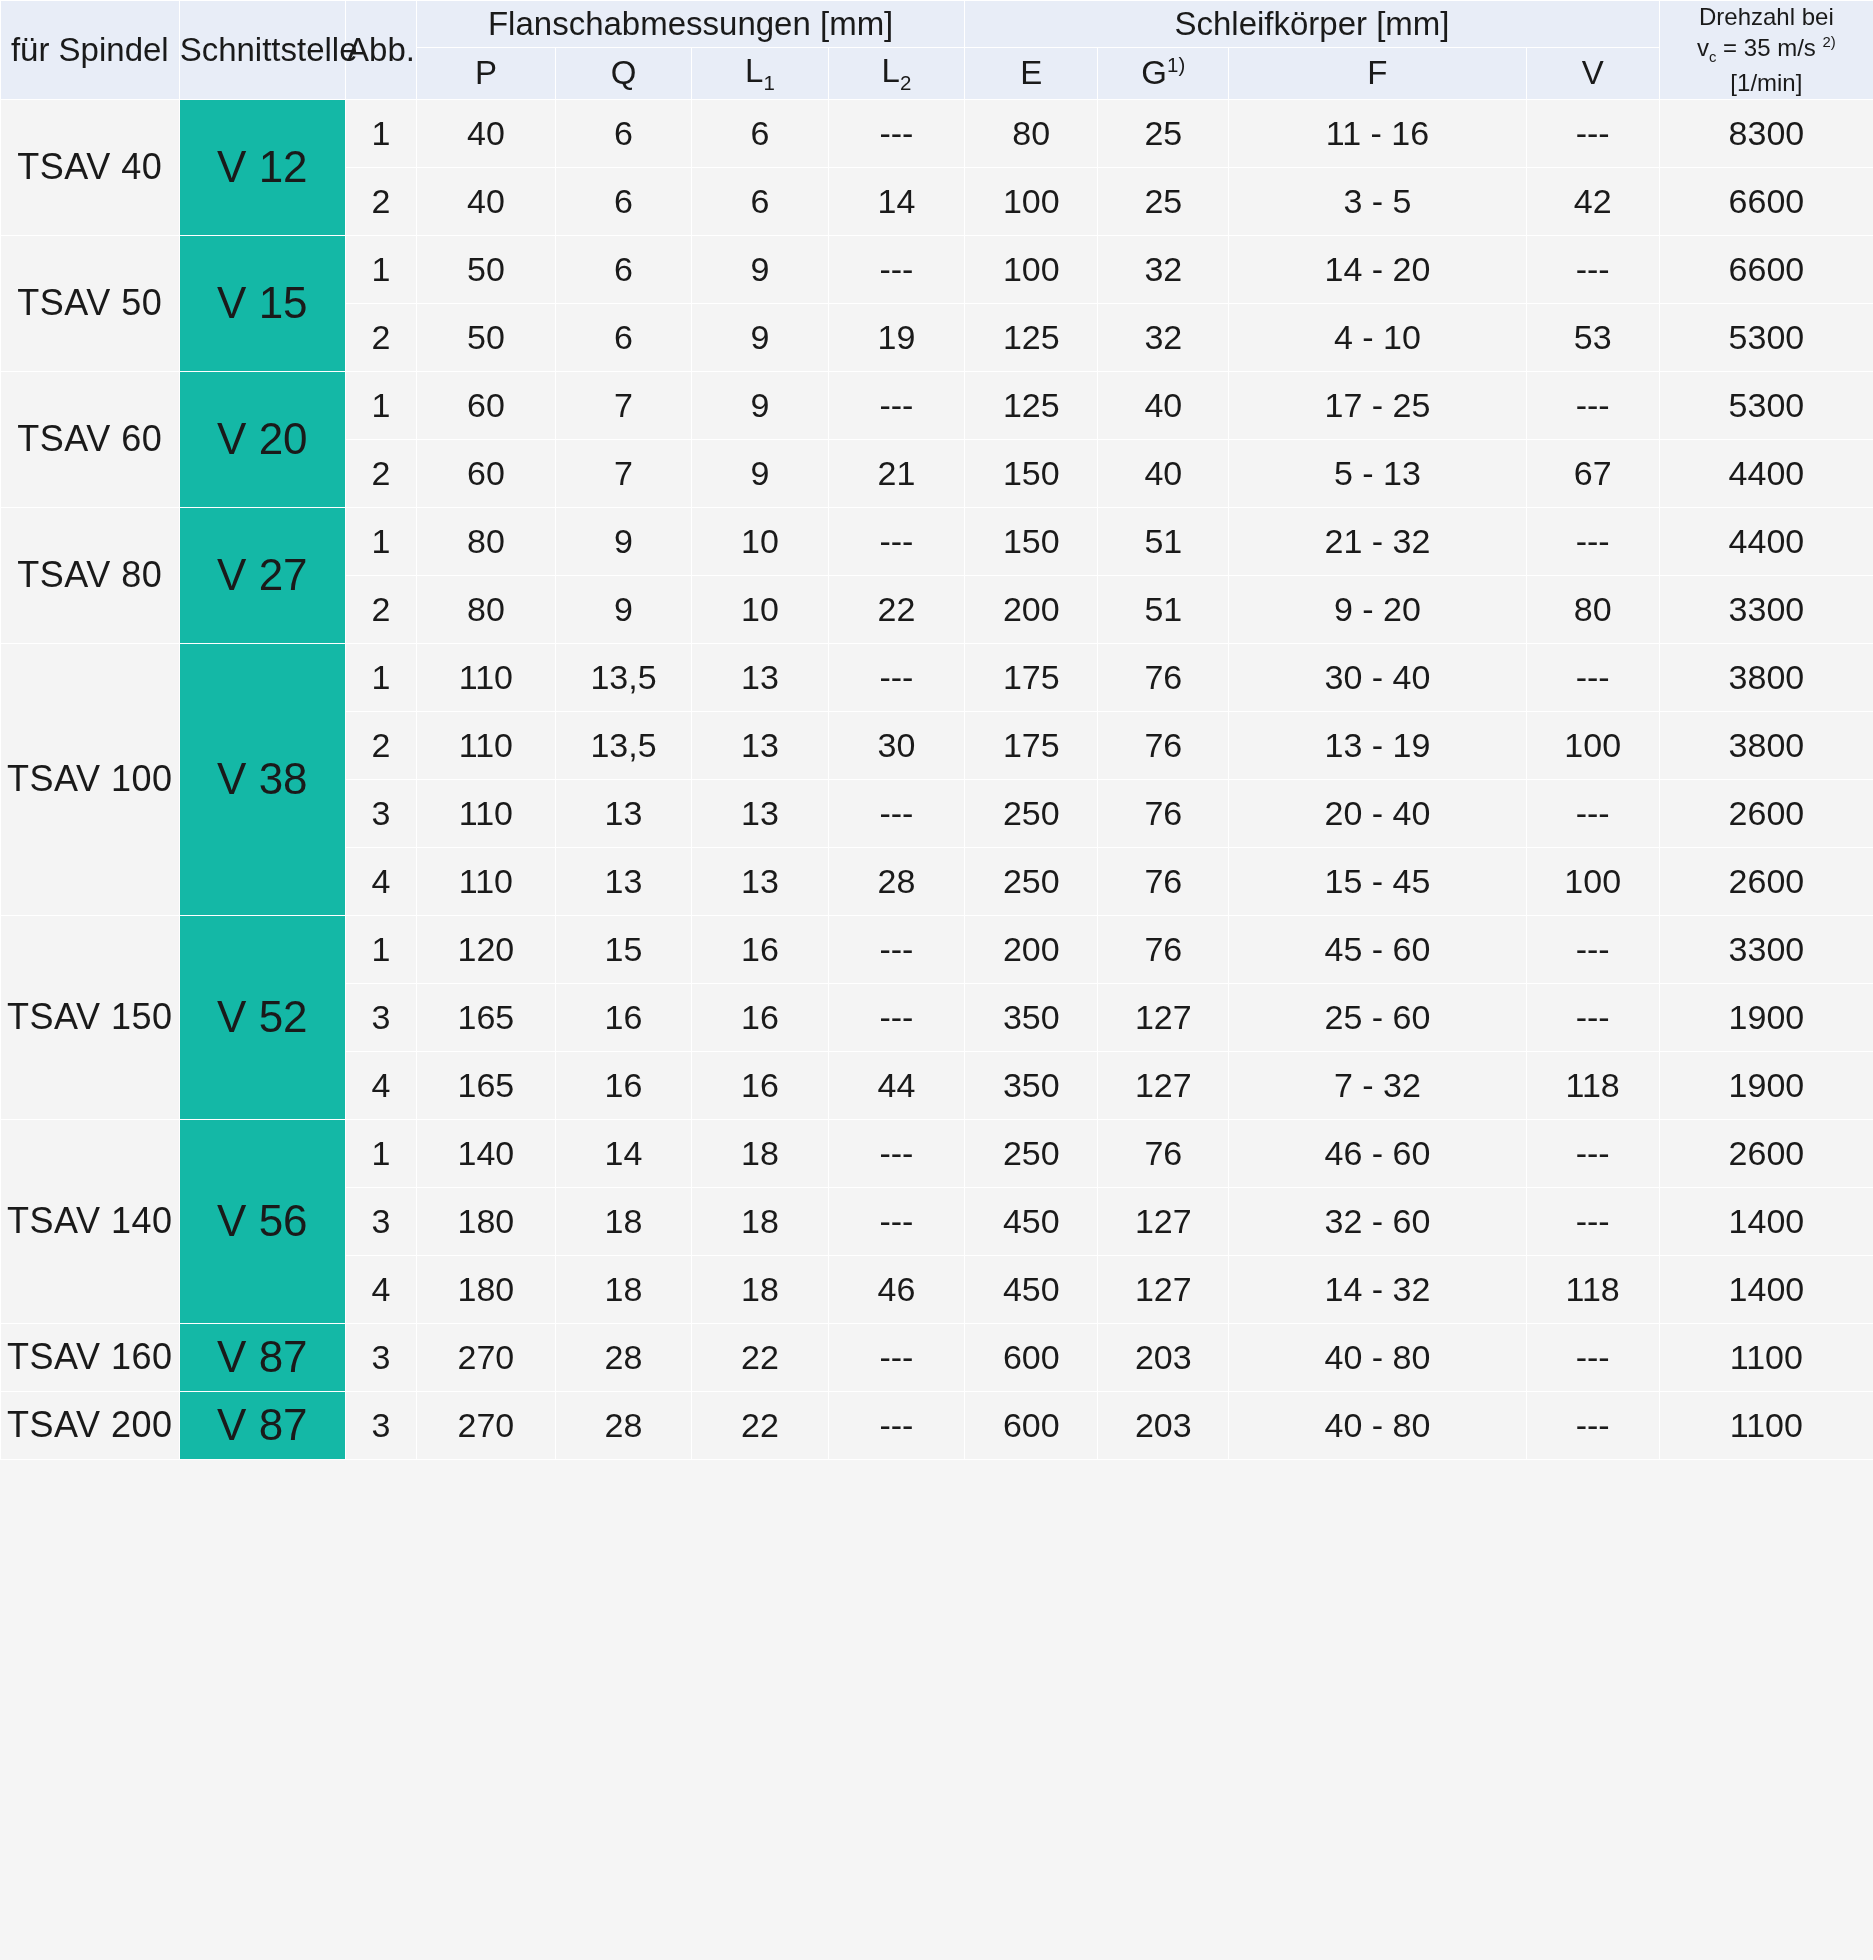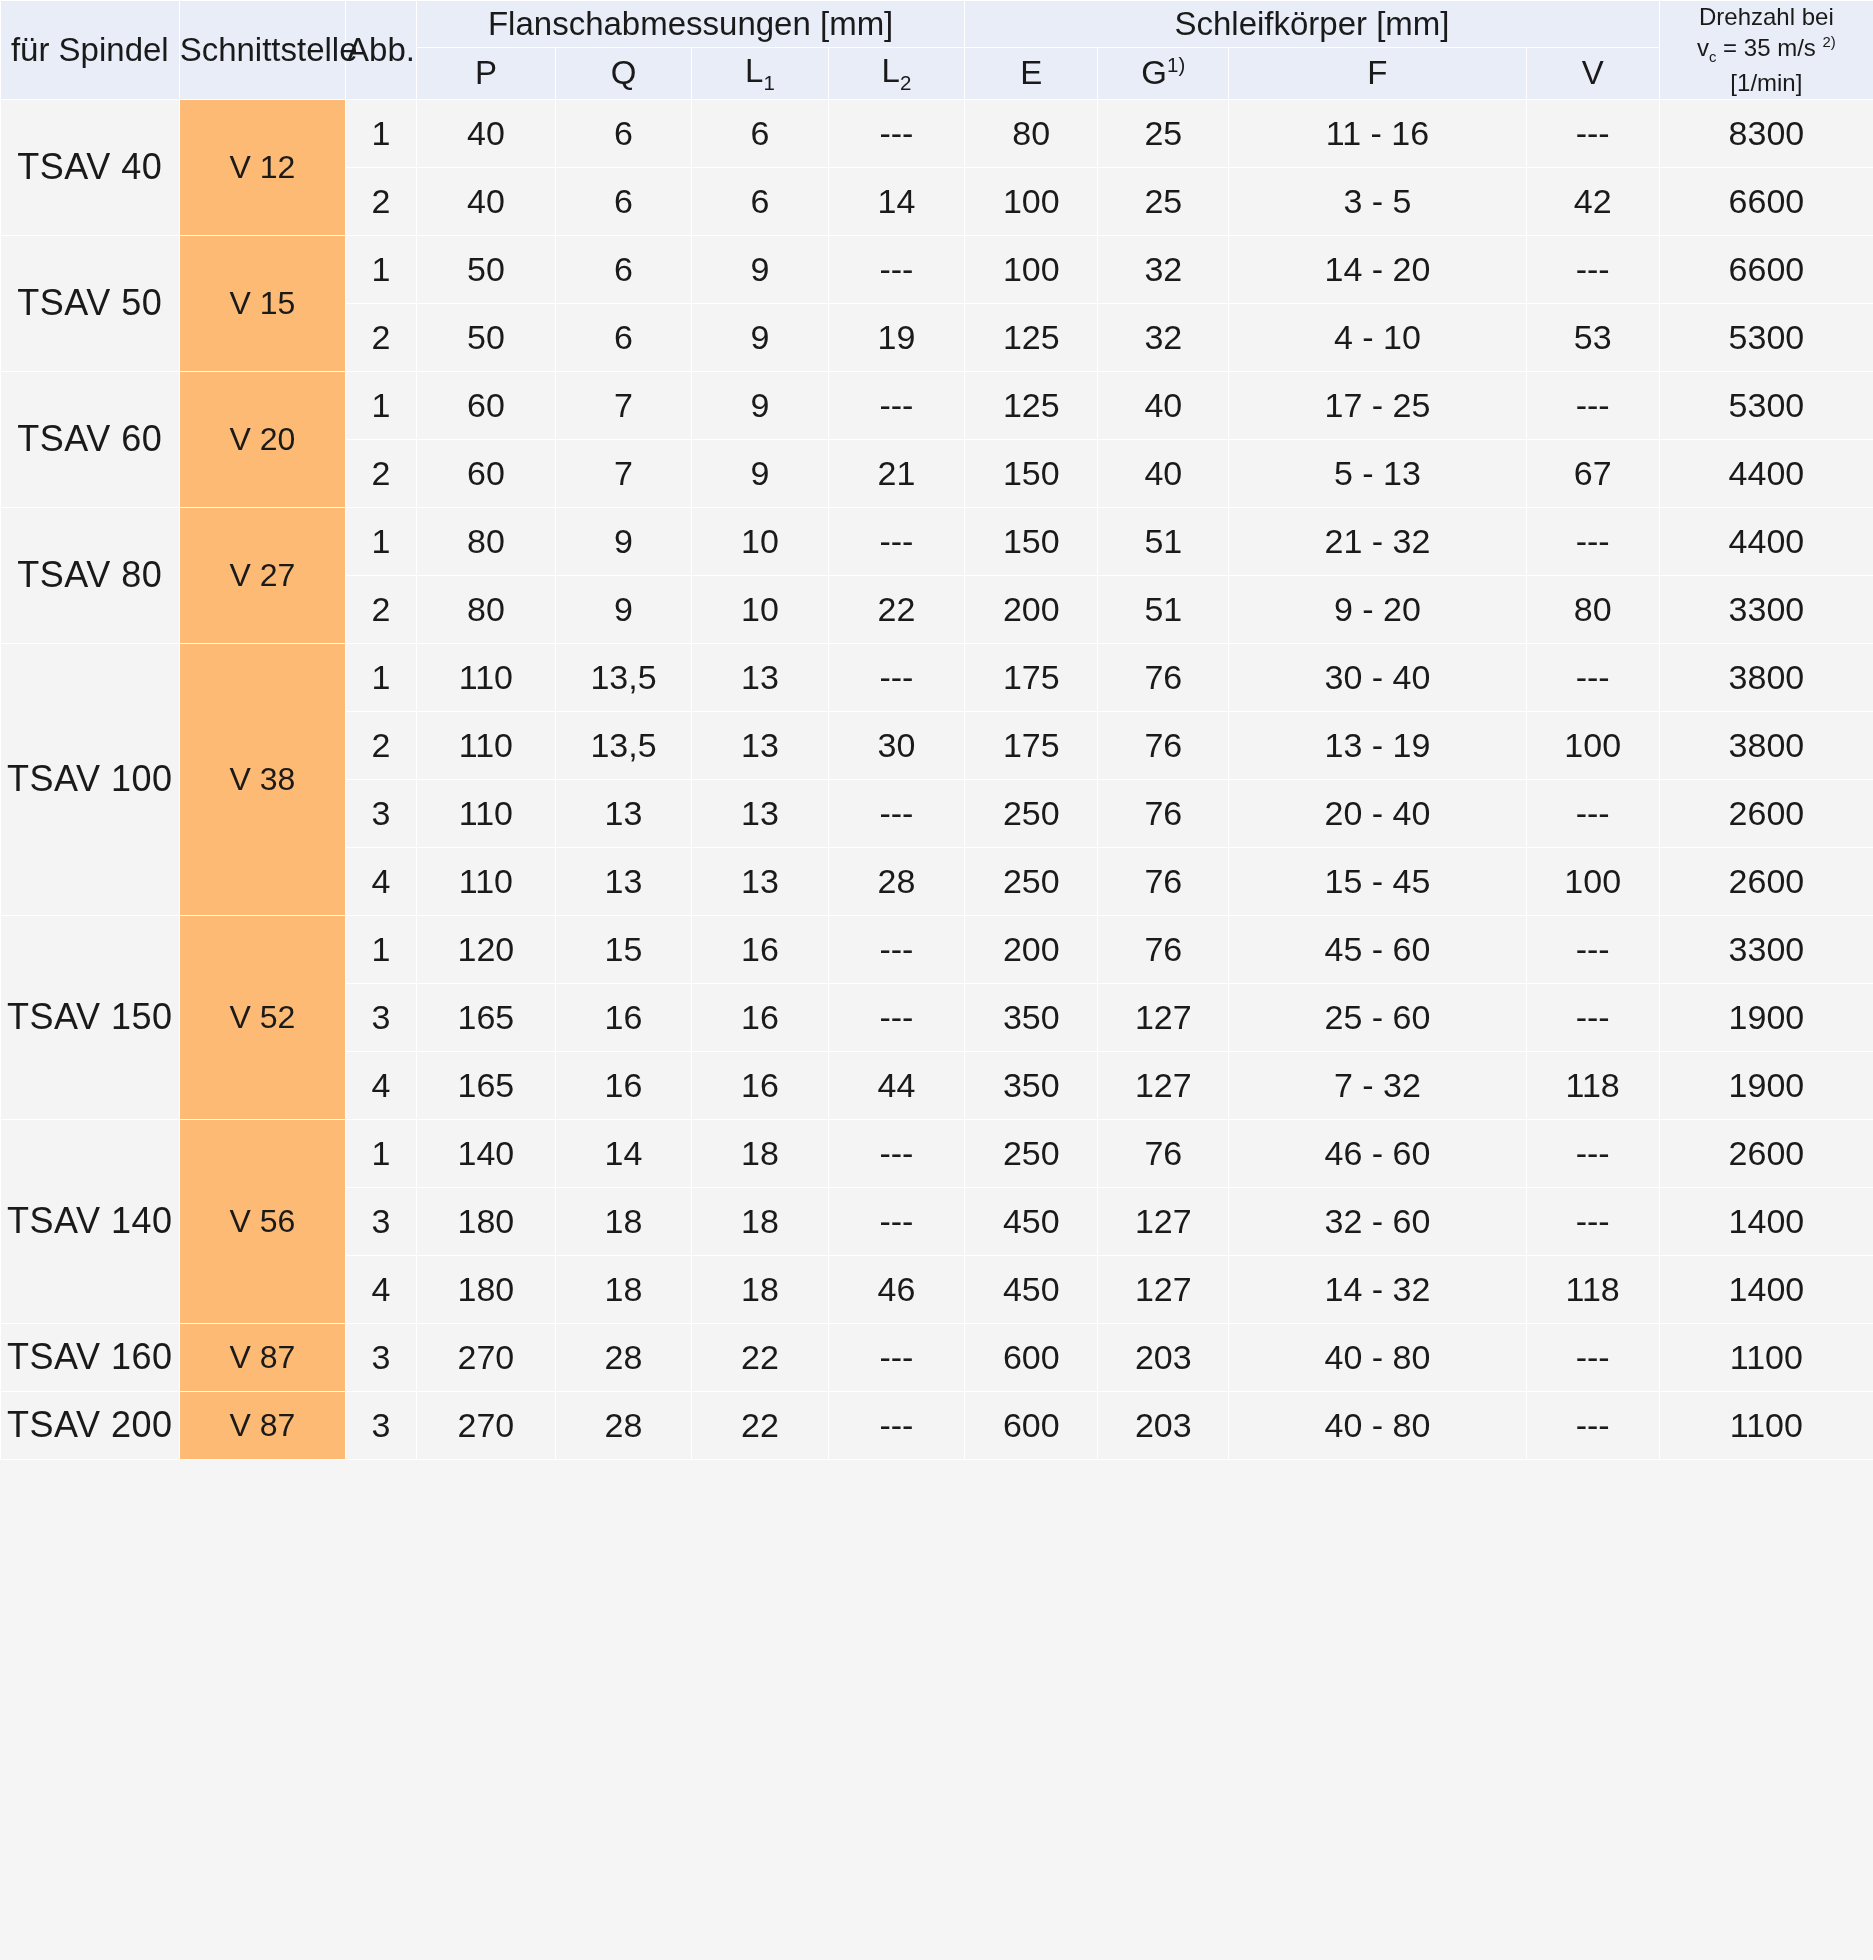--- a/index.html
+++ b/index.html
@@ -55,22 +55,22 @@
     height: 67px;
   }
   tbody td.spindel {
     background: #f4f4f4;
     text-align: left;
     padding-left: 20.6px;
     font-size: 36px;
     letter-spacing: 0.5px;
   }
   tbody td.schnitt {
-    background: #fdba74;
-    font-size: 32px;
+    background: #14b8a6;
+    font-size: 44px;
   }
   tr.blockstart > td {
     border-top: 1.9px solid #ffffff;
   }
   .sub {
     font-size: 0.62em;
     vertical-align: sub;
   }
   .sup {
     font-size: 0.62em;

